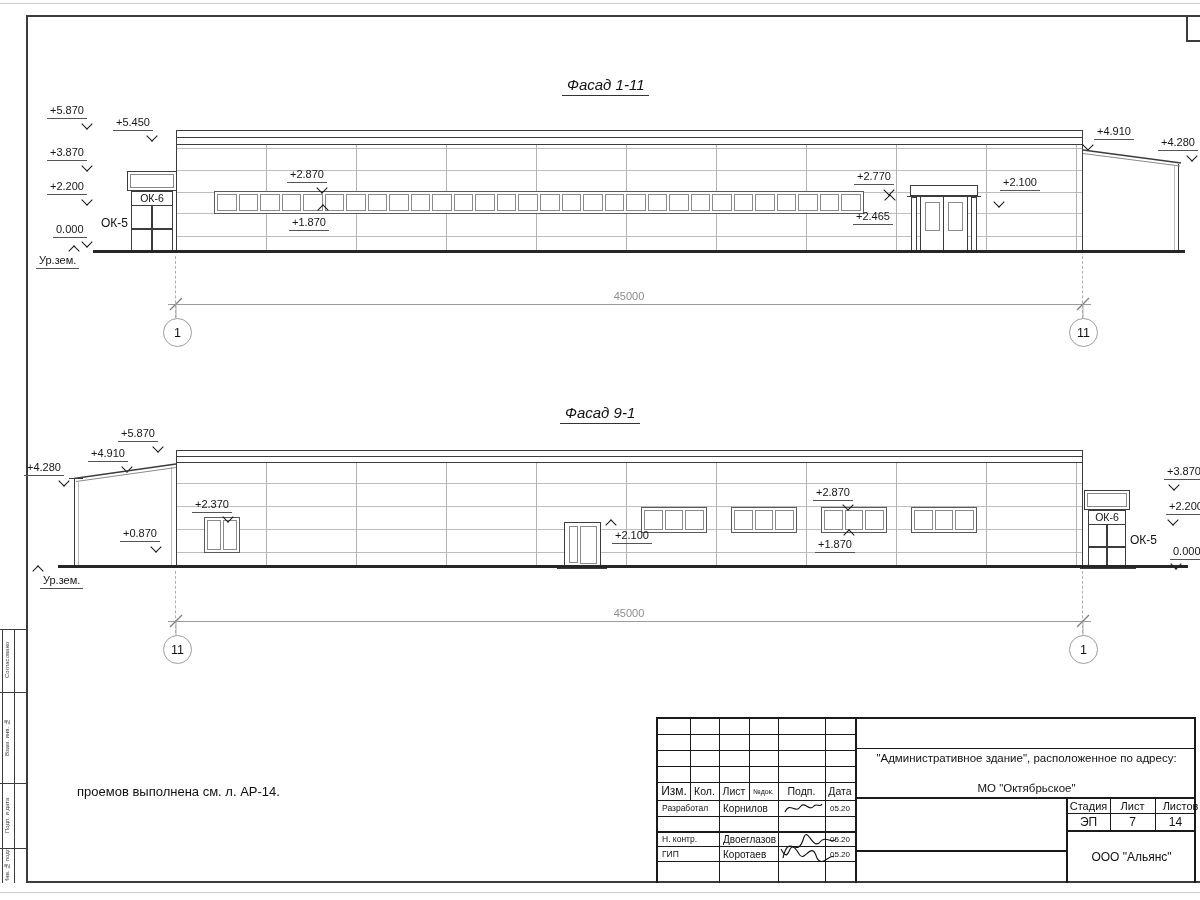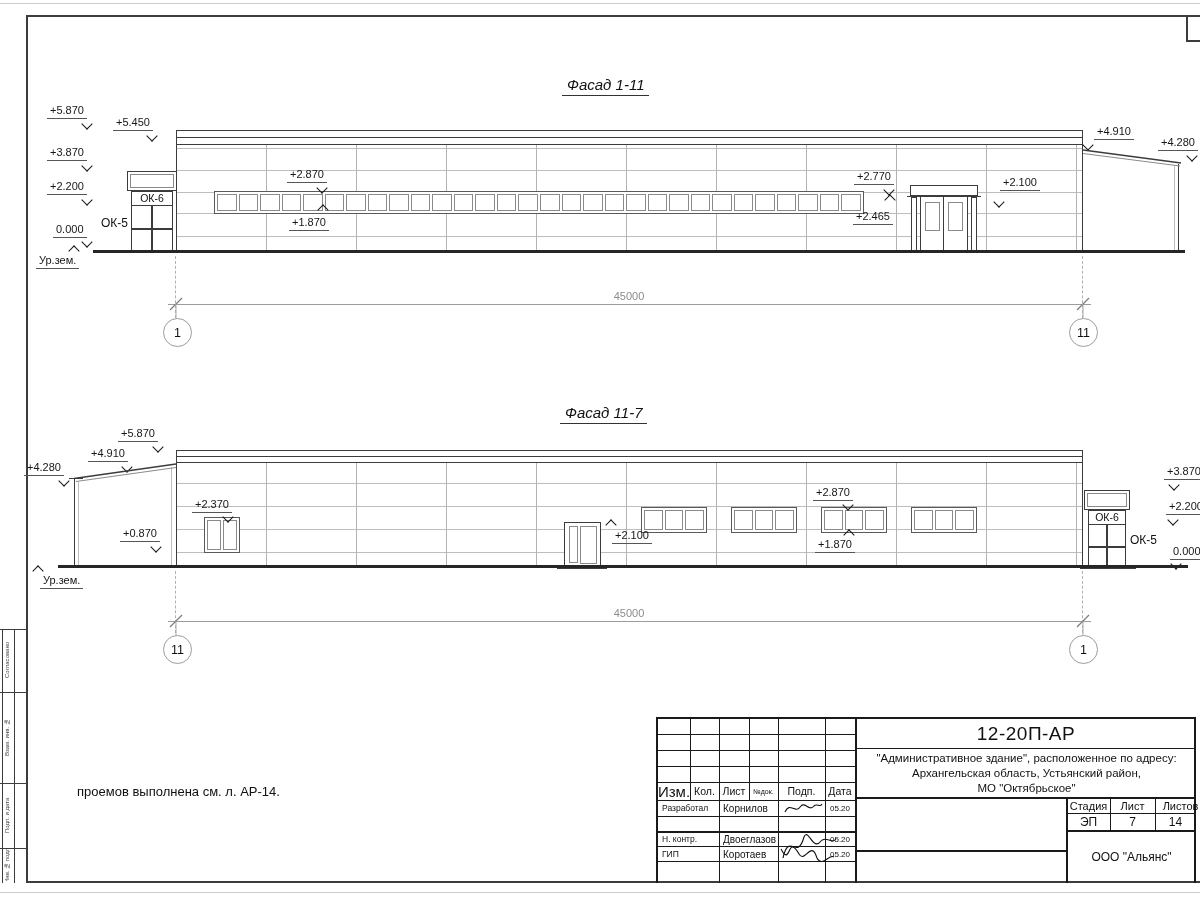--- a/index.html
+++ b/index.html
@@ -177,21 +177,21 @@
   <div class="tk dn" style="left:1188px;top:152px"></div>
 
   <div class="ground" style="left:93px;top:250px;width:1092px"></div>
   <div class="dash" style="left:175px;top:256px;height:62px"></div>
   <div class="dash" style="left:1082px;top:256px;height:62px"></div>
   <div class="dim" style="left:168px;top:304px;width:923px"></div>
   <div class="dimv" style="left:589px;top:290px">45000</div>
   <div class="axc" style="left:163px;top:318px">1</div>
   <div class="axc" style="left:1069px;top:318px">11</div>
 
-  <div class="ftitle" style="left:560px;top:404px">Фасад 11-7</div>
+  <div class="ftitle" style="left:560px;top:404px">Фасад 9-1</div>
 
   <div class="box" style="left:176px;top:450px;width:907px;height:117px"></div>
   <div class="ln" style="left:176px;top:456px;width:907px;height:1px"></div>
   <div class="ln" style="left:176px;top:462px;width:907px;height:1px"></div>
   <div>
       <i style="position: absolute; left: 177px; top: 483px; width: 905px; height: 1px; background: rgb(189, 189, 189);"></i>
       <i style="position: absolute; left: 177px; top: 506px; width: 905px; height: 1px; background: rgb(189, 189, 189);"></i>
       <i style="position: absolute; left: 177px; top: 529px; width: 905px; height: 1px; background: rgb(189, 189, 189);"></i>
       <i style="position: absolute; left: 177px; top: 552px; width: 905px; height: 1px; background: rgb(189, 189, 189);"></i>
     </div>
@@ -325,42 +325,40 @@
   <div class="tbl" style="left:658px;top:816px;width:197px;height:1px"></div>
   <div class="tbl" style="left:658px;top:831px;width:197px;height:1.5px"></div>
   <div class="tbl" style="left:658px;top:846px;width:197px;height:1px"></div>
   <div class="tbl" style="left:658px;top:861px;width:197px;height:1px"></div>
   <div class="tbl" style="left:856px;top:748px;width:340px;height:1px"></div>
   <div class="tbl" style="left:856px;top:797px;width:340px;height:1.5px"></div>
   <div class="tbl" style="left:1067px;top:813px;width:129px;height:1px"></div>
   <div class="tbl" style="left:1067px;top:830px;width:129px;height:1.5px"></div>
   <div class="tbl" style="left:856px;top:850px;width:210px;height:1.5px"></div>
 
-  <div class="tc" style="left:658px;top:783px;width:32px;height:16px;font-size:15px">Изм.</div>
+  <div class="tc" style="left:658px;top:783px;width:32px;height:16px;font-size:12px">Изм.</div>
   <div class="tc" style="left:690px;top:783px;width:29px;height:16px;font-size:10.5px">Кол.</div>
   <div class="tc" style="left:719px;top:783px;width:30px;height:16px;font-size:10.5px">Лист</div>
   <div class="tc" style="left:749px;top:783px;width:29px;height:16px;font-size:7px">№док.</div>
   <div class="tc" style="left:778px;top:783px;width:47px;height:16px;font-size:10.5px">Подп.</div>
   <div class="tc" style="left:825px;top:783px;width:30px;height:16px;font-size:10.5px">Дата</div>
 
   <div class="tc tcl" style="left:659px;top:801px;width:60px;height:14px;font-size:8.5px">Разработал</div>
   <div class="tc tcl" style="left:720px;top:801px;width:58px;height:14px;font-size:10px">Корнилов</div>
   <div class="tc" style="left:825px;top:801px;width:30px;height:14px;font-size:8px">05.20</div>
 
   <div class="tc tcl" style="left:659px;top:832px;width:60px;height:14px;font-size:8.5px">Н. контр.</div>
   <div class="tc tcl" style="left:720px;top:832px;width:58px;height:14px;font-size:10px">Двоеглазов</div>
   <div class="tc" style="left:825px;top:832px;width:30px;height:14px;font-size:8px">05.20</div>
 
   <div class="tc tcl" style="left:659px;top:847px;width:60px;height:14px;font-size:8.5px">ГИП</div>
   <div class="tc tcl" style="left:720px;top:847px;width:58px;height:14px;font-size:10px">Коротаев</div>
   <div class="tc" style="left:825px;top:847px;width:30px;height:14px;font-size:8px">05.20</div>
 
-  <div class="tc" style="left:856px;top:719px;width:340px;height:29px;font-size:19px;letter-spacing:0.5px">12-20П-АР</div>
   <div class="tc" style="left:857px;top:750px;width:339px;height:15px;font-size:11.5px">"Административное здание", расположенное по адресу:</div>
-  <div class="tc" style="left:857px;top:765px;width:339px;height:15px;font-size:11.5px">Архангельская область, Устьянский район,</div>
   <div class="tc" style="left:857px;top:780px;width:339px;height:15px;font-size:11.5px">МО "Октябрьское"</div>
 
 
   <div class="tc" style="left:1067px;top:798px;width:43px;height:15px;font-size:11px">Стадия</div>
   <div class="tc" style="left:1110px;top:798px;width:45px;height:15px;font-size:11px">Лист</div>
   <div class="tc" style="left:1155px;top:798px;width:51px;height:15px;font-size:11px">Листов</div>
   <div class="tc" style="left:1067px;top:814px;width:43px;height:16px;font-size:12px">ЭП</div>
   <div class="tc" style="left:1110px;top:814px;width:45px;height:16px;font-size:12px">7</div>
   <div class="tc" style="left:1155px;top:814px;width:41px;height:16px;font-size:12px">14</div>
   <div class="tc" style="left:1067px;top:832px;width:129px;height:50px;font-size:12px">ООО "Альянс"</div>

